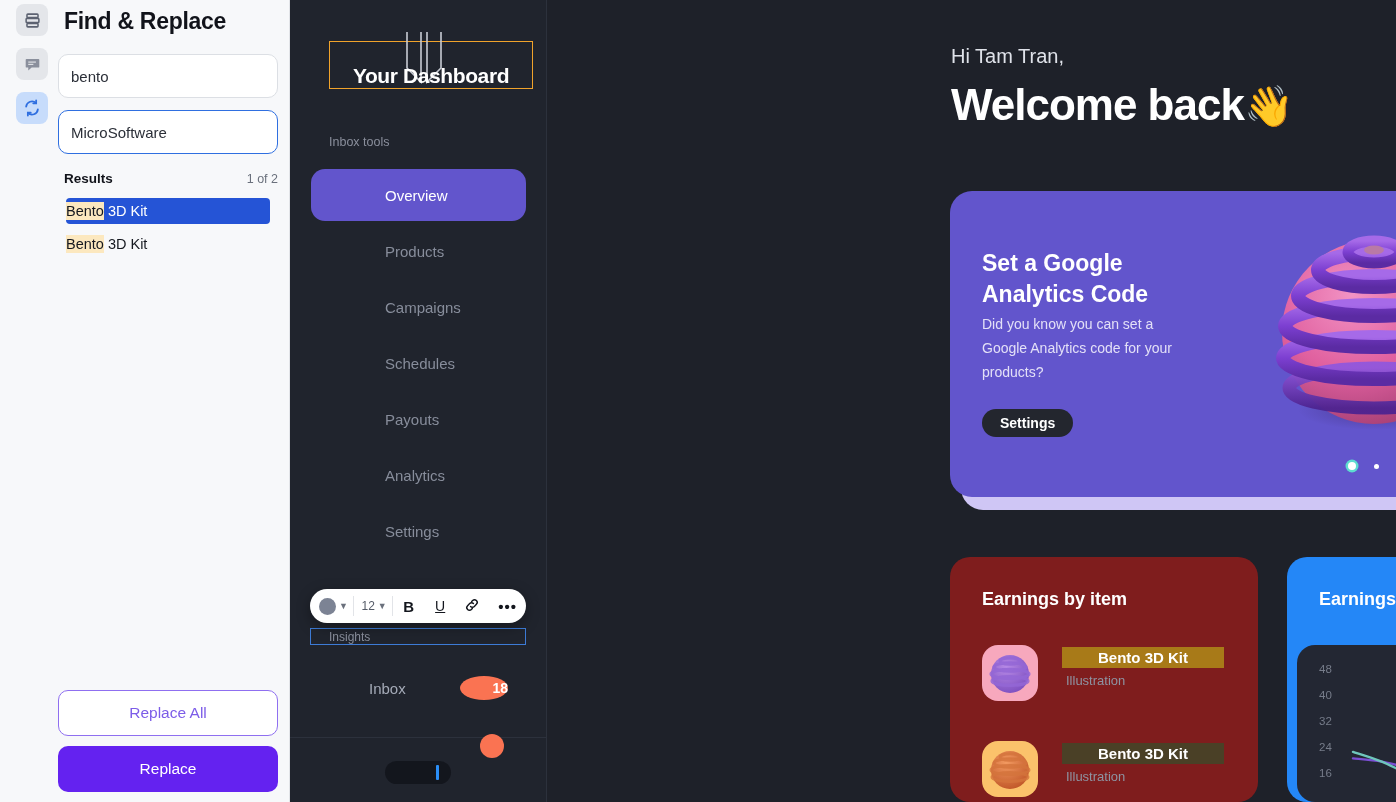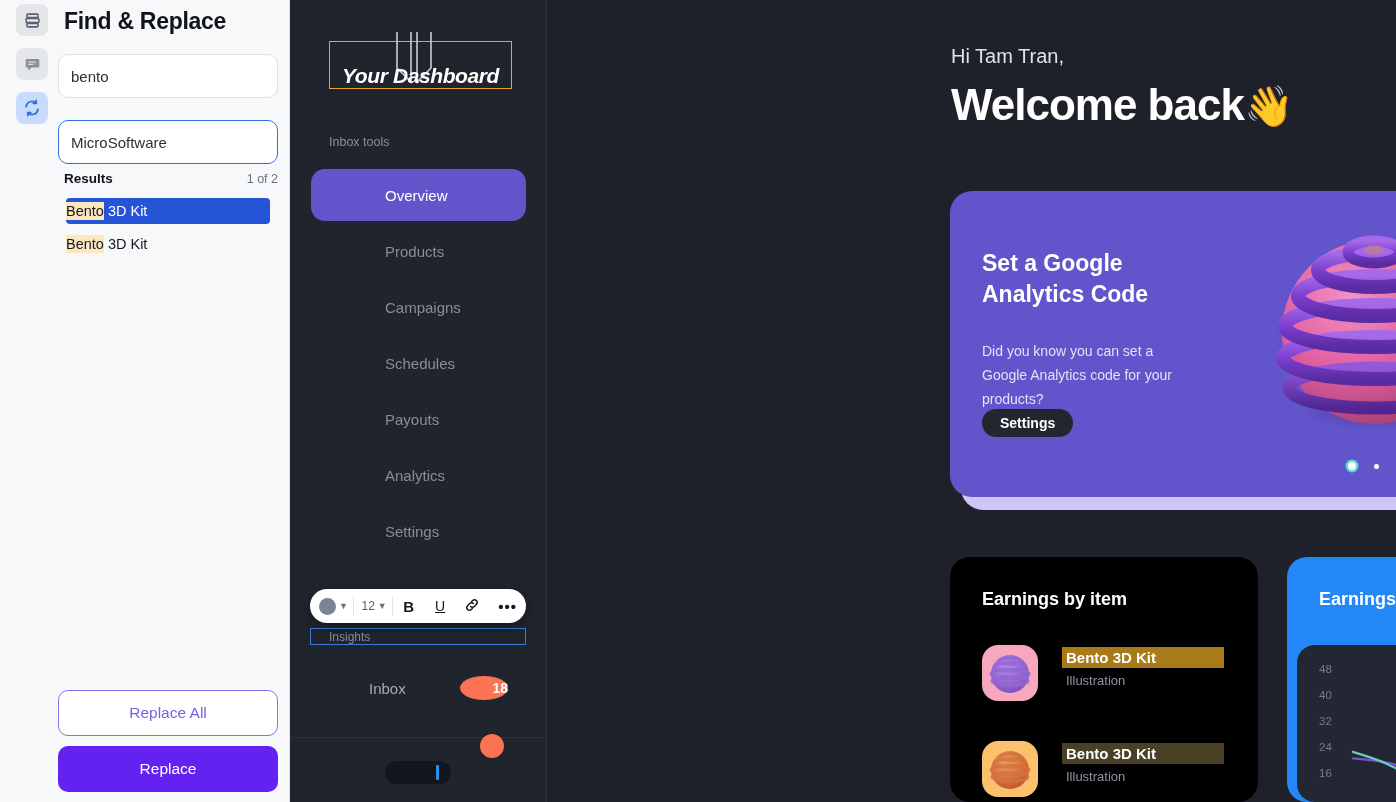--- a/index.html
+++ b/index.html
@@ -37,21 +37,21 @@
     letter-spacing: -0.3px;
   }
   .fr-input {
     position: absolute; left: 58px; width: 220px; height: 44px;
     background: #ffffff; border-radius: 10px;
     border: 1px solid #dcdfe4;
     display: flex; align-items: center; padding: 0 12px;
     font-size: 15px; color: #2b2f38;
   }
   .fr-input.find { top: 54px; }
-  .fr-input.replace { top: 120px; border: 1.5px solid #2f6fe0; }
+  .fr-input.replace { top: 110px; border: 1.5px solid #2f6fe0; }
 
   .fr-results-head {
     position: absolute; left: 64px; top: 171px; width: 214px;
     display: flex; justify-content: space-between; align-items: baseline;
   }
   .fr-results-label { font-size: 13.5px; font-weight: 700; color: #11131a; }
   .fr-results-count { font-size: 12.5px; color: #6a707c; }
 
   .fr-result {
     position: absolute; left: 66px; width: 204px; height: 26px;
@@ -76,23 +76,22 @@
     top: 746px; background: #6422f0; color: #ffffff;
   }
 
   
   .nav {
     position: relative; width: 257px; height: 802px; flex: 0 0 257px;
     background: #20242d;
     border-right: 1px solid #2c313c;
   }
   .logo-box {
-    position: absolute; left: 39px; top: 41px; width: 183px; height: 48px;
+    position: absolute; left: 39px; top: 41px; width: 204px; height: 48px;
     border: 1.5px solid #f0a32b;
-    font-style: italic;
   }
   .logo-mark { position: absolute; left: 50%; top: -12px; transform: translateX(-50%); }
   .logo-text {
     position: absolute; left: 0; bottom: 0px; width: 100%;
     text-align: center; font-size: 21px; font-weight: 800;
     color: #ffffff; letter-spacing: -0.4px;
   }
   .nav-section {
     position: absolute; left: 39px; top: 135px;
     font-size: 12.5px; color: #8a8f9c;
@@ -172,40 +171,40 @@
   }
   .promo-card {
     position: absolute; left: 403px; top: 191px; width: 647px; height: 306px;
     background: #6255cc; border-radius: 22px; overflow: hidden;
   }
   .promo-title {
     position: absolute; left: 32px; top: 57px; width: 240px;
     font-size: 23px; font-weight: 700; color: #ffffff; line-height: 1.35;
   }
   .promo-body {
-    position: absolute; left: 32px; top: 148px; width: 210px;
+    position: absolute; left: 32px; top: 121px; width: 210px;
     font-size: 14px; color: #e3e0f7; line-height: 1.72;
   }
   .promo-btn {
     position: absolute; left: 32px; top: 218px;
     background: #23262e; color: #ffffff; font-size: 14px; font-weight: 700;
     padding: 6px 18px; border-radius: 14px;
   }
   .dots { position: absolute; left: 398px; top: 271px; display: flex; gap: 18px; align-items: center; }
   .dot { width: 5px; height: 5px; border-radius: 50%; background: #ffffff; }
   .dot.active { width: 8px; height: 8px; background: #ffffff; box-shadow: 0 0 0 2.5px #5ddbd0; }
 
   .sphere {
     position: absolute; left: 318px; top: 35px; width: 225px; height: 218px;
   }
 
   
   .items-card {
     position: absolute; left: 403px; top: 557px; width: 308px; height: 245px;
-    background: #000000; border-radius: 20px;
+    background: #7f1d1d; border-radius: 20px; text-align: center;
   }
   .card-title {
     position: absolute; left: 32px; top: 32px;
     font-size: 18px; font-weight: 600; color: #ffffff;
   }
   .item-row { position: absolute; left: 32px; width: 250px; height: 56px; }
   .item-row.i1 { top: 88px; }
   .item-row.i2 { top: 184px; }
   .item-thumb { position: absolute; left: 0; top: 0; width: 56px; height: 56px; border-radius: 16px; }
   .item-name {

